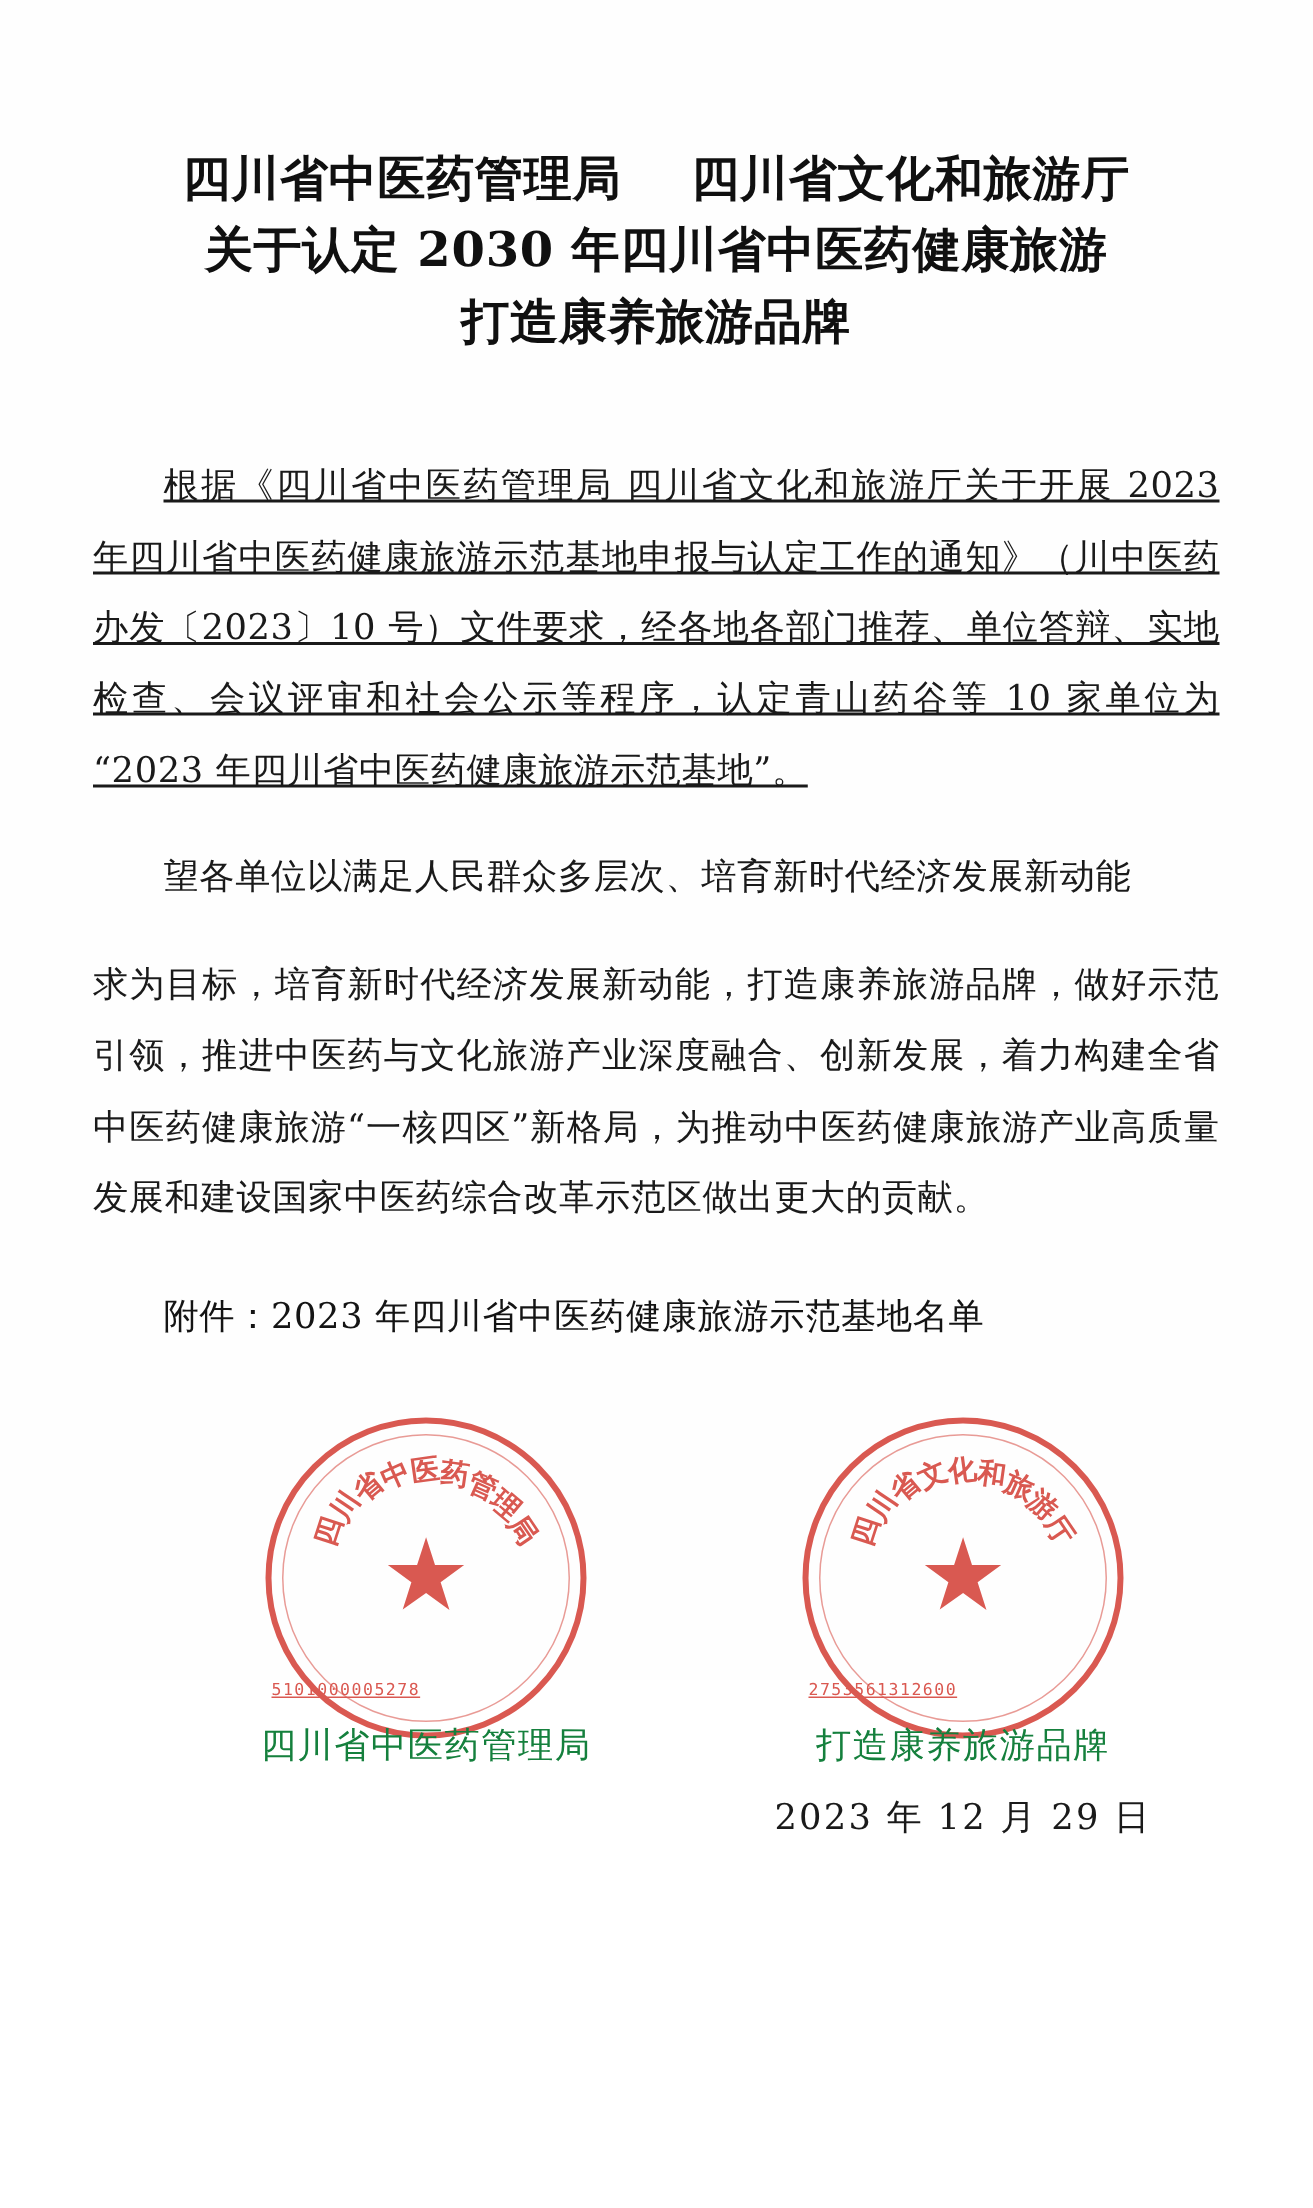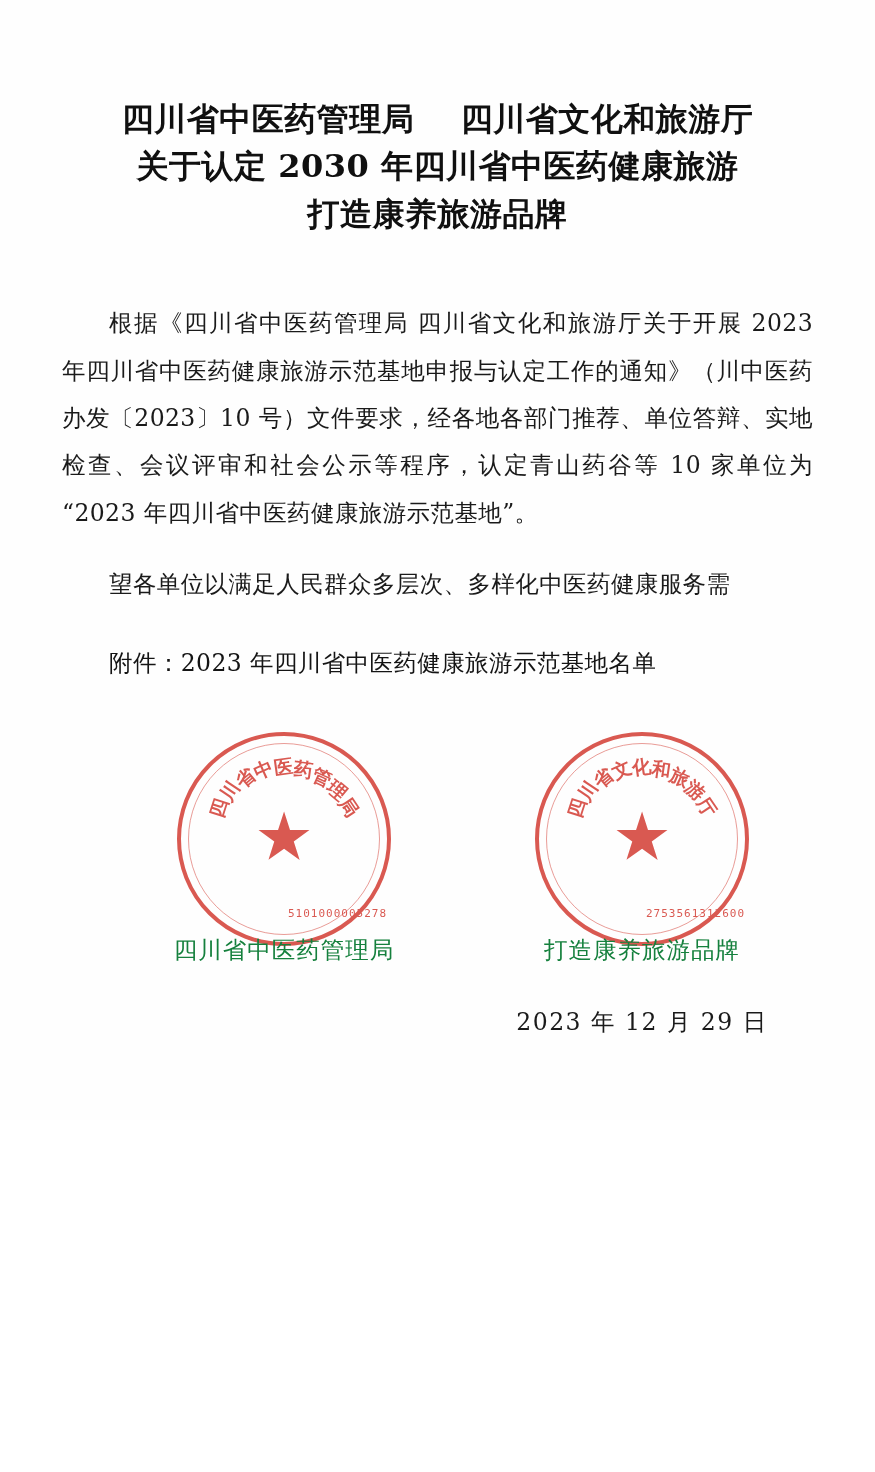--- a/index.html
+++ b/index.html
@@ -52,20 +52,21 @@
   .para {
     margin: 0 0 4px 0;
     text-align: justify;
     text-justify: inter-ideograph;
   }
   .para.indent {
     text-indent: 2em;
   }
   .para.gap-top {
     margin-top: 16px;
+    text-decoration: underline;
   }
   .para.gap-big {
     margin-top: 24px;
   }
 
   
   .attach {
     margin-top: 32px;
     text-indent: 2em;
     font-size: 23.5px;
@@ -132,59 +133,61 @@
     font-weight: 700;
     color: #d2352c;
     transform-origin: 0 0;
     white-space: nowrap;
   }
   .seal .seal-code {
     position: absolute;
     left: 0;
     right: 0;
     bottom: 22px;
-    text-align: right;
+    text-align: left;
     font-family: "DejaVu Sans Mono", monospace;
     font-size: 11px;
     letter-spacing: 1px;
     color: #d2352c;
+    text-decoration: underline;
   }
 
   .sign-name {
     position: relative;
     z-index: 3;
     padding-top: 186px;
     font-size: 23.5px;
     letter-spacing: 1px;
     color: #15803d;
   }
   .sign-date {
     position: relative;
     z-index: 3;
-    margin-top: 40px;
+    margin-top: 16px;
     font-size: 23.5px;
     letter-spacing: 1.5px;
     color: #1a1a1a;
   }
   .spacer-date { visibility: hidden; }
 </style>
 </head>
 <body>
 
 <div class="page">
 
   <h1 class="doc-title">
     <span class="tline">四川省中医药管理局    四川省文化和旅游厅</span>
     <span class="tline">关于认定 2030 年四川省中医药健康旅游</span>
     <span class="tline">打造康养旅游品牌</span>
   </h1>
 
   <div class="body-block">
     <p class="para indent gap-top">根据《四川省中医药管理局  四川省文化和旅游厅关于开展 2023 年四川省中医药健康旅游示范基地申报与认定工作的通知》（川中医药办发〔2023〕10 号）文件要求，经各地各部门推荐、单位答辩、实地检查、会议评审和社会公示等程序，认定青山药谷等 10 家单位为“2023 年四川省中医药健康旅游示范基地”。</p>
-    <p class="para indent gap-big">望各单位以满足人民群众多层次、多样化中医药健康服务需</p>
+    <p class="para indent gap-big">望各单位以满足人民群众多层次、培育新时代经济发展新动能</p>
+    <p class="para gap-big">求为目标，培育新时代经济发展新动能，打造康养旅游品牌，做好示范引领，推进中医药与文化旅游产业深度融合、创新发展，着力构建全省中医药健康旅游“一核四区”新格局，为推动中医药健康旅游产业高质量发展和建设国家中医药综合改革示范区做出更大的贡献。</p>
   </div>
 
   <p class="attach">附件：2023 年四川省中医药健康旅游示范基地名单</p>
 
   <div class="sign-area">
 
     <div class="sign-col left">
       <div class="seal">
         <div class="inner-ring"></div>
         <div class="arc-text">

